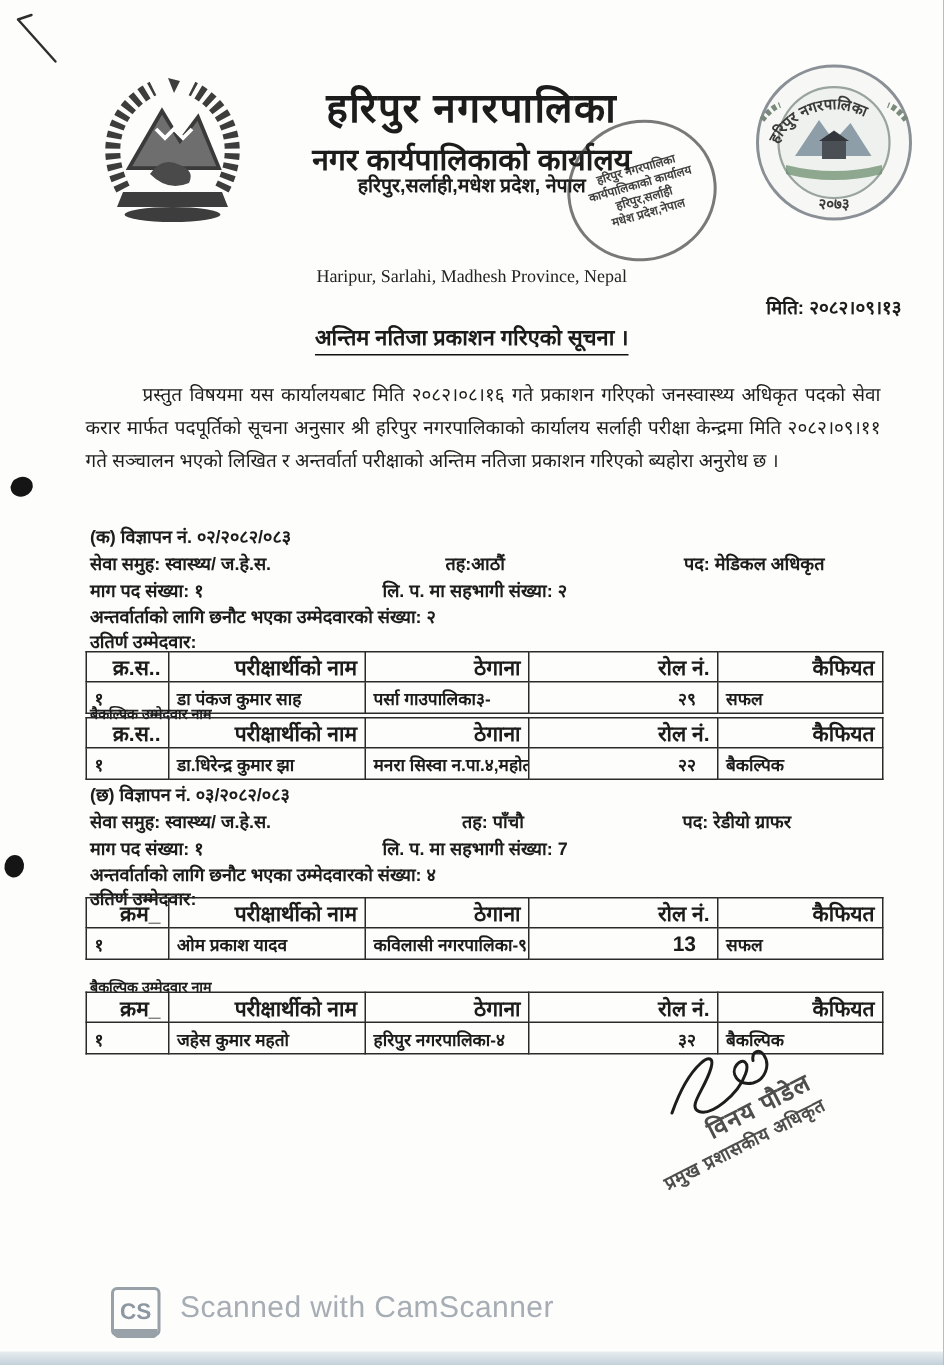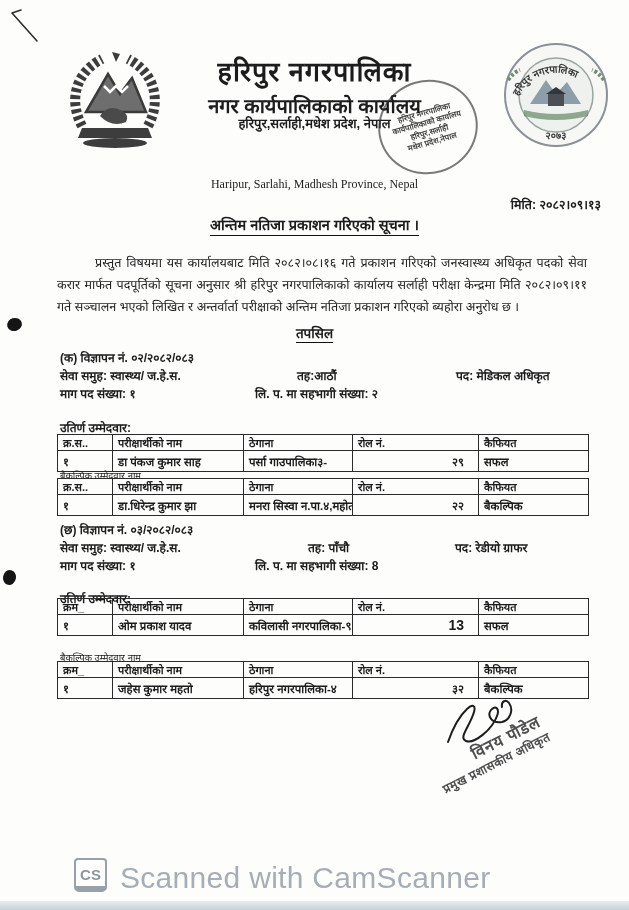--- a/index.html
+++ b/index.html
@@ -24,40 +24,40 @@
   }
   .stamp span{font-size:8px;font-weight:bold;color:rgba(25,25,25,.92);white-space:nowrap;line-height:9px;}
   .date-line{top:196px;right:28px;font-size:12.5px;font-weight:bold;}
   .notice-title{top:214px;font-size:14.5px;font-weight:bold;}
   .notice-title span{border-bottom:1.6px solid #111;padding-bottom:2px;}
   
   .body-par{top:252px;left:57px;width:530px;font-size:12.6px;line-height:22px;text-align:justify;text-indent:38px;font-weight:500;}
   .tapasil{top:324px;font-size:13.5px;font-weight:bold;}
   .tapasil span{border-bottom:1.4px solid #111;padding-bottom:1px;}
   .line{left:60px;font-size:12px;font-weight:bold;white-space:nowrap;}
-  .small-label{left:60px;font-size:9.5px;font-weight:normal;}
+  .small-label{left:60px;font-size:9.5px;font-weight:bold;}
   
   table.doc{position:absolute;left:57px;width:531px;border-collapse:collapse;table-layout:fixed;}
   table.doc td{border:1.3px solid #2a2a2a;padding:0 5px;font-size:10px;font-weight:bold;overflow:hidden;white-space:nowrap;vertical-align:middle;}
-  table.doc tr.th td{height:15px;font-size:11px;}
+  table.doc tr.th td{height:15px;font-size:14px;text-align:right;}
   table.doc tr.d1 td{height:20px;font-size:11.5px;}
   .c-roll{text-align:right;padding-right:14px !important;}
   .t3 tr.th td{height:18px;}
   .t3 tr.d1 td{height:27px;font-size:12.5px;}
   .t4 tr.th td{height:16px;}
   .t4 tr.d1 td{height:25px;font-size:12px;}
   .roll-arabic{font-size:14px !important;font-weight:bold;}
   
   .sig-name{top:726px;left:468px;font-size:16px;font-weight:bold;color:#4e4e4e;transform:rotate(-27deg);letter-spacing:1px;white-space:nowrap;}
   .sig-title{top:754px;left:437px;font-size:12px;font-weight:bold;color:#4e4e4e;transform:rotate(-27deg);letter-spacing:.5px;white-space:nowrap;}
   
   .cs-box{top:858px;left:74px;width:33px;height:33px;border:2.5px solid #98a0a8;border-radius:4px;
     display:flex;align-items:center;justify-content:center;font-size:15px;font-weight:bold;color:#8d97a1;box-sizing:border-box;}
   .cs-bar{top:886px;left:76px;width:29px;height:6px;background:#98a0a8;border-radius:0 0 3px 3px;}
-  .scan-text{top:861px;left:120px;font-size:30px;color:#a7adb4;letter-spacing:.3px;}
+  .scan-text{top:861px;left:120px;font-size:20px;color:#a7adb4;letter-spacing:.3px;}
   .edge-strip{left:0;right:0;bottom:0;height:9px;background:linear-gradient(to bottom,#e7edf0,#c4d1d9);}
   .dot{background:#151515;border-radius:50%;}
 </style>
 </head>
 <body>
 
 <div class="page">
 
   <svg class="abs" style="top:4px;left:4px" width="42" height="46">
     <path d="M8 9 l9 -3 M8 9 L33 37" stroke="#2e2e2e" stroke-width="1.6" fill="none" stroke-linecap="round"></path>
@@ -100,28 +100,28 @@
     <span>हरिपुर नगरपालिका</span>
     <span>कार्यपालिकाको कार्यालय</span>
     <span>हरिपुर,सर्लाही</span>
     <span>मधेश प्रदेश,नेपाल</span>
   </div>
 
   <div class="abs date-line">मिति: २०८२।०९।१३</div>
   <div class="abs center notice-title"><span>अन्तिम नतिजा प्रकाशन गरिएको सूचना ।</span></div>
 
   <div class="abs body-par">प्रस्तुत विषयमा यस कार्यालयबाट मिति २०८२।०८।१६ गते प्रकाशन गरिएको जनस्वास्थ्य अधिकृत पदको सेवा करार मार्फत पदपूर्तिको सूचना अनुसार श्री हरिपुर नगरपालिकाको कार्यालय सर्लाही परीक्षा केन्द्रमा मिति २०८२।०९।११ गते सञ्चालन भएको  लिखित र अन्तर्वार्ता परीक्षाको अन्तिम नतिजा प्रकाशन गरिएको ब्यहोरा अनुरोध छ ।</div>
-  <div class="abs center tapasil"><span>तपसिल</span></div>
 
   <div class="abs line" style="top:349px">(क) विज्ञापन नं. ०२/२०८२/०८३</div>
   <div class="abs line" style="top:367px">सेवा समुह: स्वास्थ्य/ ज.हे.स.</div>
   <div class="abs line" style="top:367px;left:297px">तह:आठौं</div>
   <div class="abs line" style="top:367px;left:456px">पद: मेडिकल अधिकृत</div>
   <div class="abs line" style="top:385px">माग पद संख्या: १</div>
   <div class="abs line" style="top:385px;left:255px">लि. प. मा सहभागी संख्या: २</div>
+  <div class="abs line" style="top:402px">अन्तर्वार्ताको लागि छनौट भएका उम्मेदवारको संख्या: २</div>
   <div class="abs line" style="top:419px">उतिर्ण उम्मेदवार:</div>
 
   <table class="doc" style="top:434px">
     <colgroup>
         <col style="width:55px">
         <col style="width:131px">
         <col style="width:109px">
         <col style="width:126px">
         <col style="width:110px">
       </colgroup>
@@ -169,21 +169,22 @@
       <td>बैकल्पिक</td>
     </tr>
   </tbody>
     </table>
 
   <div class="abs line" style="top:521px">(छ) विज्ञापन नं. ०३/२०८२/०८३</div>
   <div class="abs line" style="top:539px">सेवा समुह: स्वास्थ्य/ ज.हे.स.</div>
   <div class="abs line" style="top:539px;left:308px">तह: पाँचौ</div>
   <div class="abs line" style="top:539px;left:455px">पद: रेडीयो ग्राफर</div>
   <div class="abs line" style="top:557px">माग पद संख्या: १</div>
-  <div class="abs line" style="top:557px;left:255px">लि. प. मा सहभागी संख्या: 8</div>
+  <div class="abs line" style="top:557px;left:255px">लि. प. मा सहभागी संख्या: 7</div>
+  <div class="abs line" style="top:574px">अन्तर्वार्ताको लागि छनौट भएका उम्मेदवारको संख्या: ४</div>
   <div class="abs line" style="top:590px">उतिर्ण उम्मेदवार:</div>
 
   <table class="doc t3" style="top:598px">
     <colgroup>
         <col style="width:55px">
         <col style="width:131px">
         <col style="width:109px">
         <col style="width:126px">
         <col style="width:110px">
       </colgroup>

